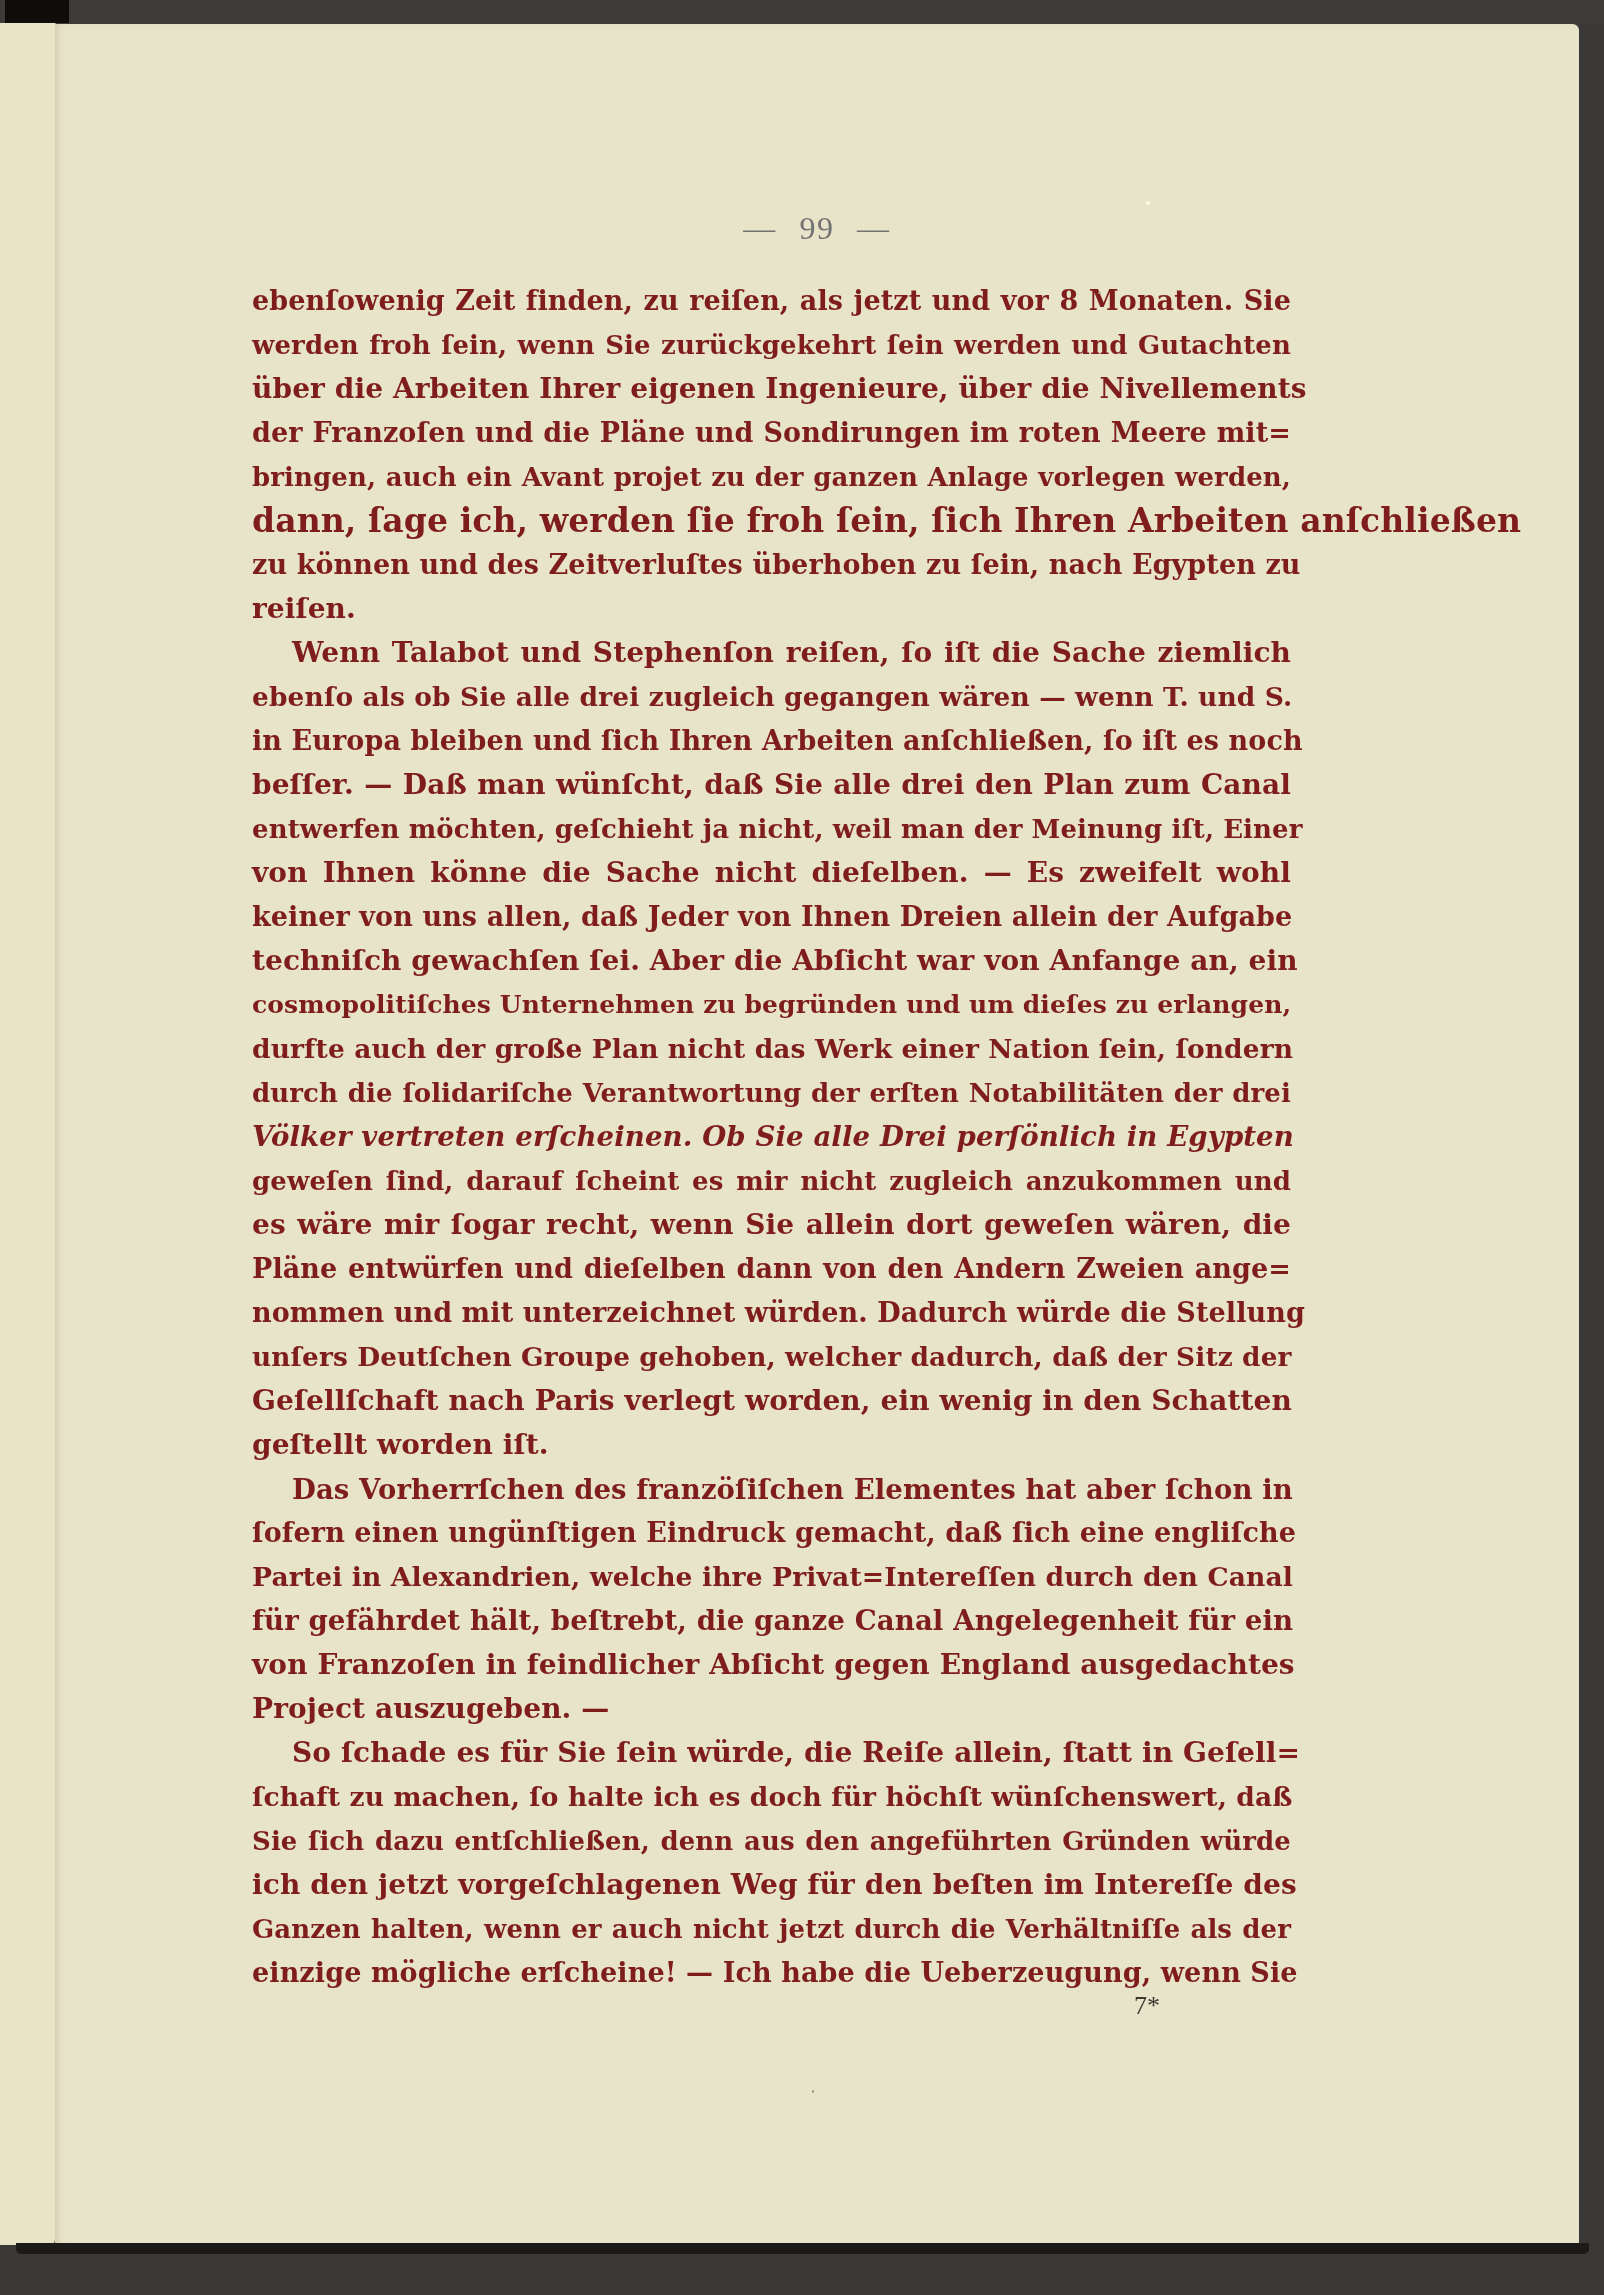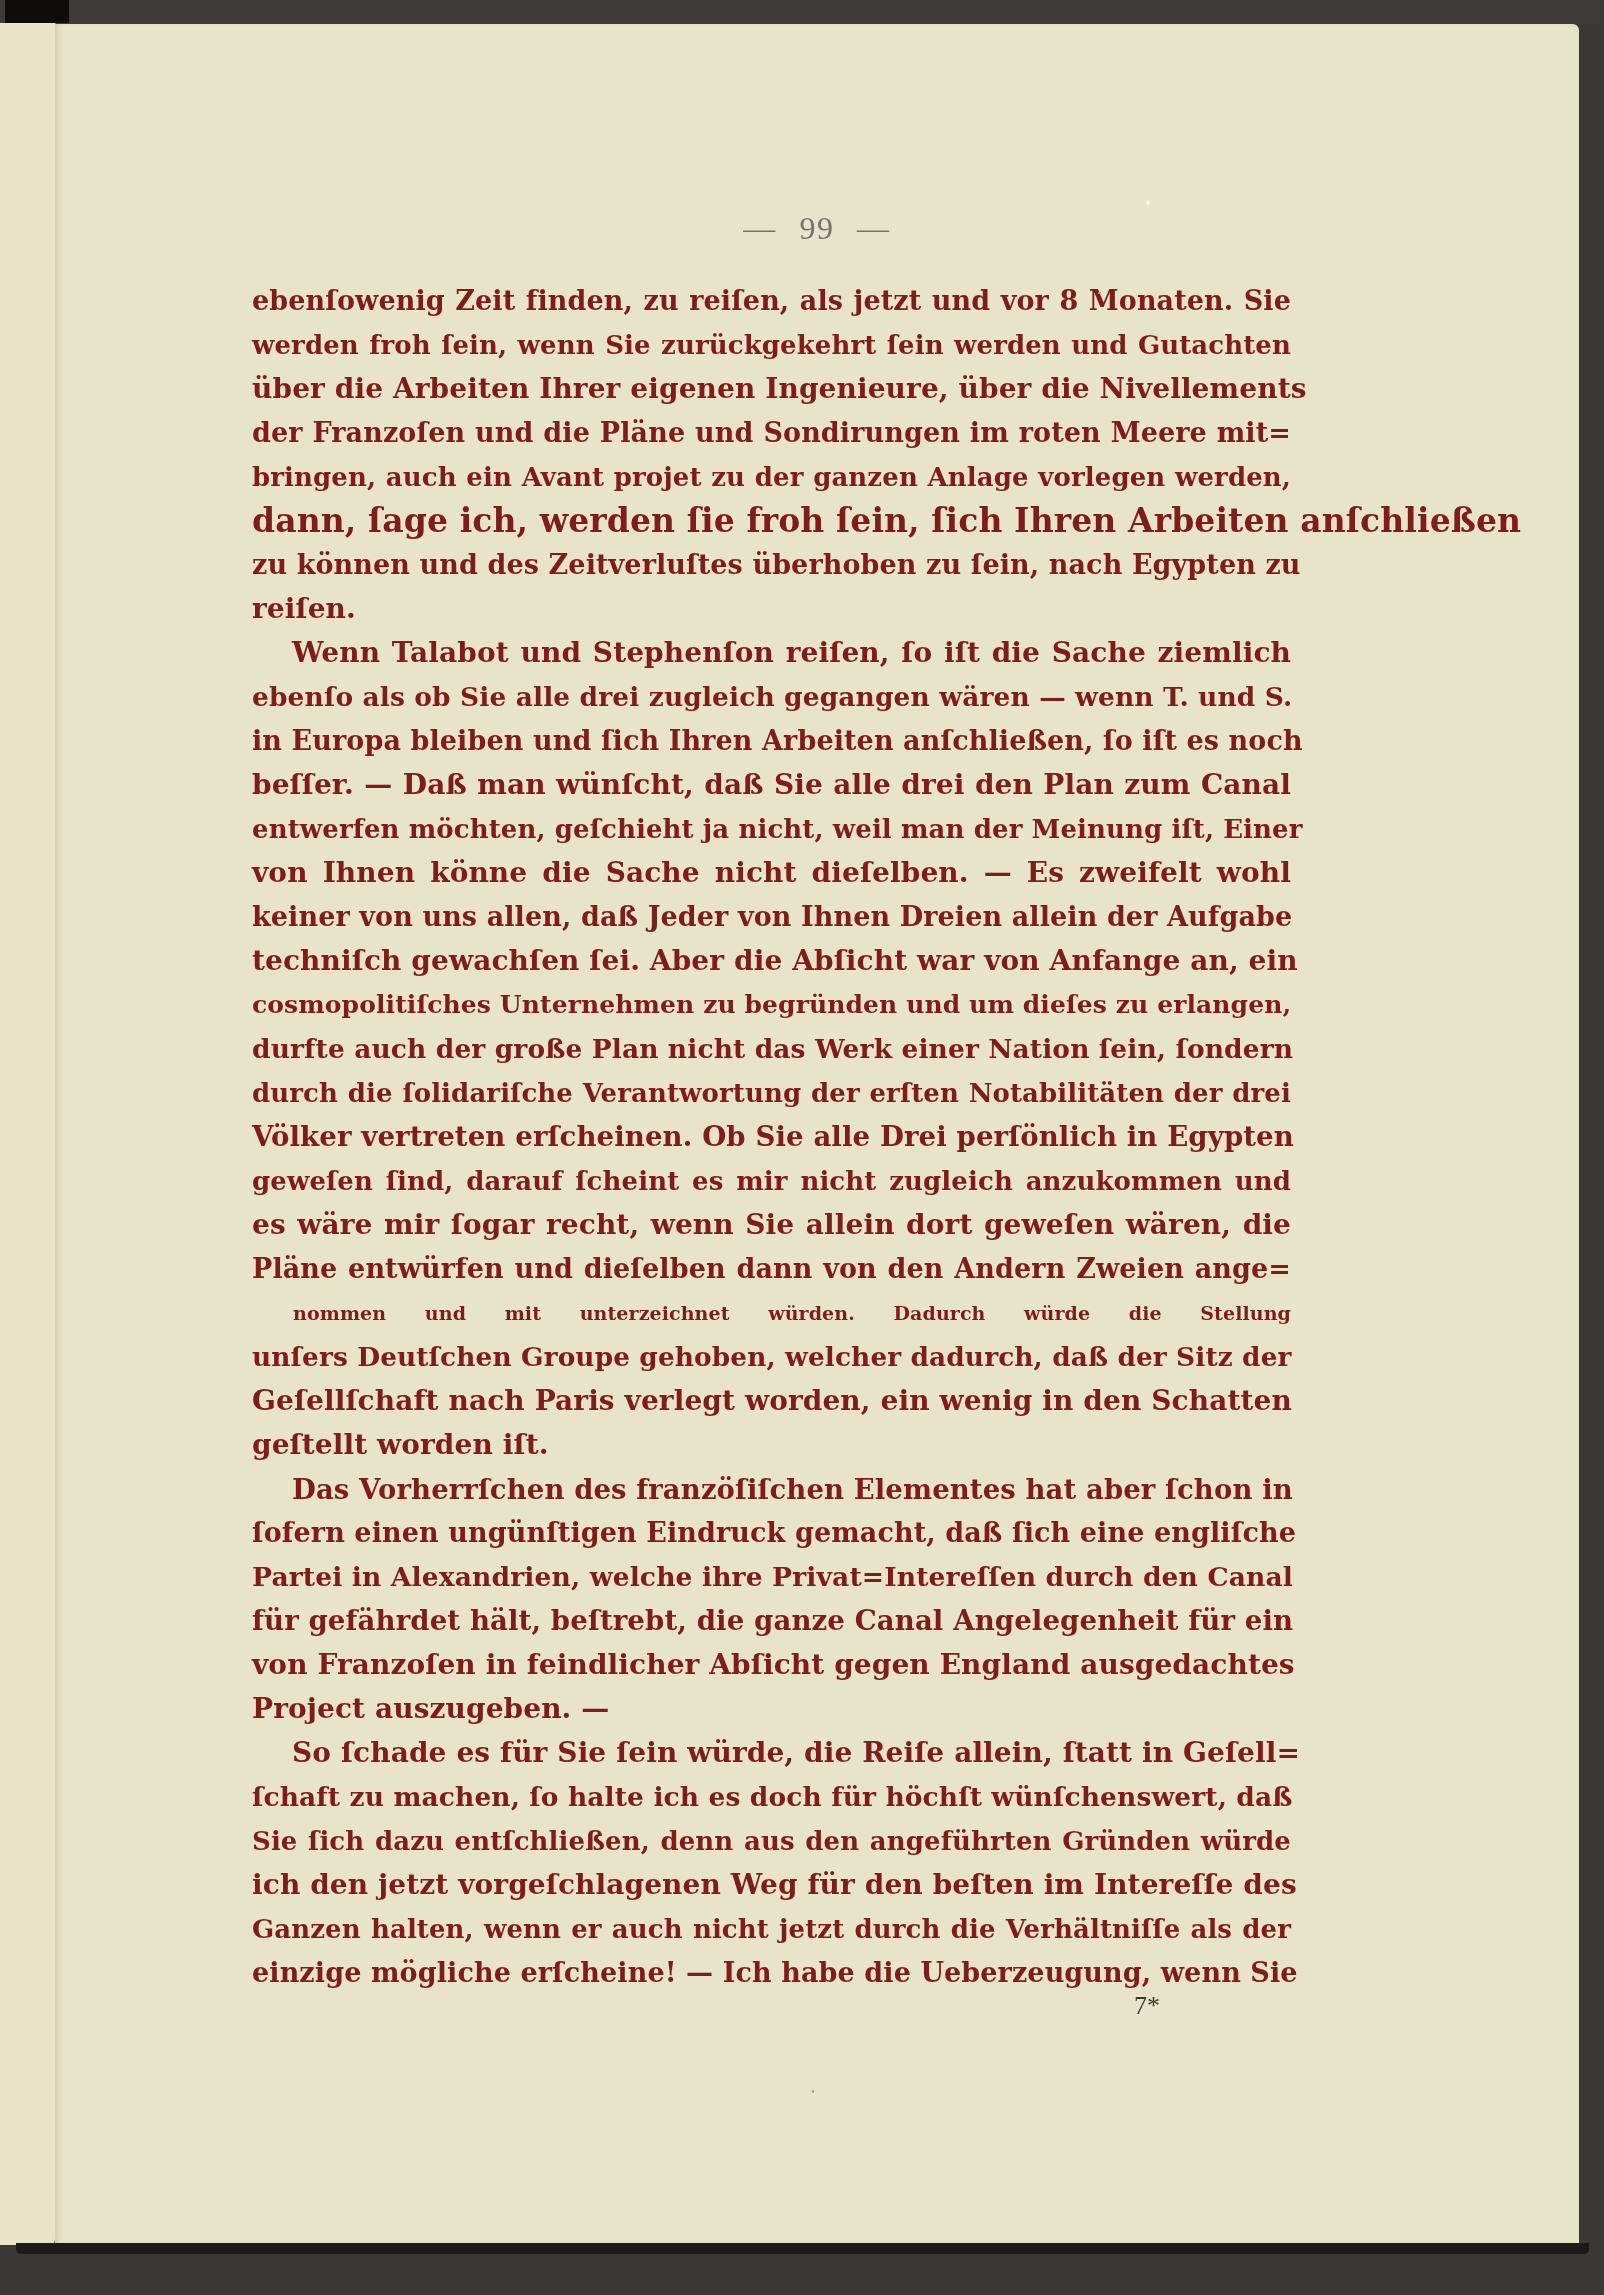--- a/index.html
+++ b/index.html
@@ -122,25 +122,25 @@
       <div class="line" style="font-size: 26.5px;">ebenſo als ob Sie alle drei zugleich gegangen wären — wenn T. und S.</div>
       <div class="line" style="font-size: 27px;">in Europa bleiben und ſich Ihren Arbeiten anſchließen, ſo iſt es noch</div>
       <div class="line">beſſer. — Daß man wünſcht, daß Sie alle drei den Plan zum Canal</div>
       <div class="line" style="font-size: 26px;">entwerfen möchten, geſchieht ja nicht, weil man der Meinung iſt, Einer</div>
       <div class="line">von Ihnen könne die Sache nicht dieſelben. — Es zweifelt wohl</div>
       <div class="line" style="font-size: 27px;">keiner von uns allen, daß Jeder von Ihnen Dreien allein der Aufgabe</div>
       <div class="line" style="font-size: 28px;">techniſch gewachſen ſei. Aber die Abſicht war von Anfange an, ein</div>
       <div class="line" style="font-size: 25px;">cosmopolitiſches Unternehmen zu begründen und um dieſes zu erlangen,</div>
       <div class="line" style="font-size: 26.5px;">durfte auch der große Plan nicht das Werk einer Nation ſein, ſondern</div>
       <div class="line" style="font-size: 26px;">durch die ſolidariſche Verantwortung der erſten Notabilitäten der drei</div>
-      <div class="line" style="font-size: 27.6px;">Völker vertreten erſcheinen. Ob Sie alle Drei perſönlich in Egypten</div>
+      <div class="line" style="font-size: 27.6px; font-style: italic;">Völker vertreten erſcheinen. Ob Sie alle Drei perſönlich in Egypten</div>
       <div class="line" style="font-size: 26px;">geweſen ſind, darauf ſcheint es mir nicht zugleich anzukommen und</div>
       <div class="line">es wäre mir ſogar recht, wenn Sie allein dort geweſen wären, die</div>
       <div class="line" style="font-size: 27px;">Pläne entwürfen und dieſelben dann von den Andern Zweien ange=</div>
-      <div class="line" style="font-size: 19px; margin-left: 41px;">nommen und mit unterzeichnet würden. Dadurch würde die Stellung</div>
+      <div class="line" style="font-size: 27px;">nommen und mit unterzeichnet würden. Dadurch würde die Stellung</div>
       <div class="line" style="font-size: 26.4px;">unſers Deutſchen Groupe gehoben, welcher dadurch, daß der Sitz der</div>
       <div class="line">Geſellſchaft nach Paris verlegt worden, ein wenig in den Schatten</div>
       <div class="line last">geſtellt worden iſt.</div>
       <div class="line indent" style="font-size: 27.5px;">Das Vorherrſchen des franzöſiſchen Elementes hat aber ſchon in</div>
       <div class="line" style="font-size: 27px;">ſofern einen ungünſtigen Eindruck gemacht, daß ſich eine engliſche</div>
       <div class="line" style="font-size: 26.6px;">Partei in Alexandrien, welche ihre Privat=Intereſſen durch den Canal</div>
       <div class="line" style="font-size: 27.6px;">für gefährdet hält, beſtrebt, die ganze Canal Angelegenheit für ein</div>
       <div class="line" style="font-size: 28px;">von Franzoſen in feindlicher Abſicht gegen England ausgedachtes</div>
       <div class="line last">Project auszugeben. —</div>
       <div class="line indent" style="font-size: 28px;">So ſchade es für Sie ſein würde, die Reiſe allein, ſtatt in Geſell=</div>

